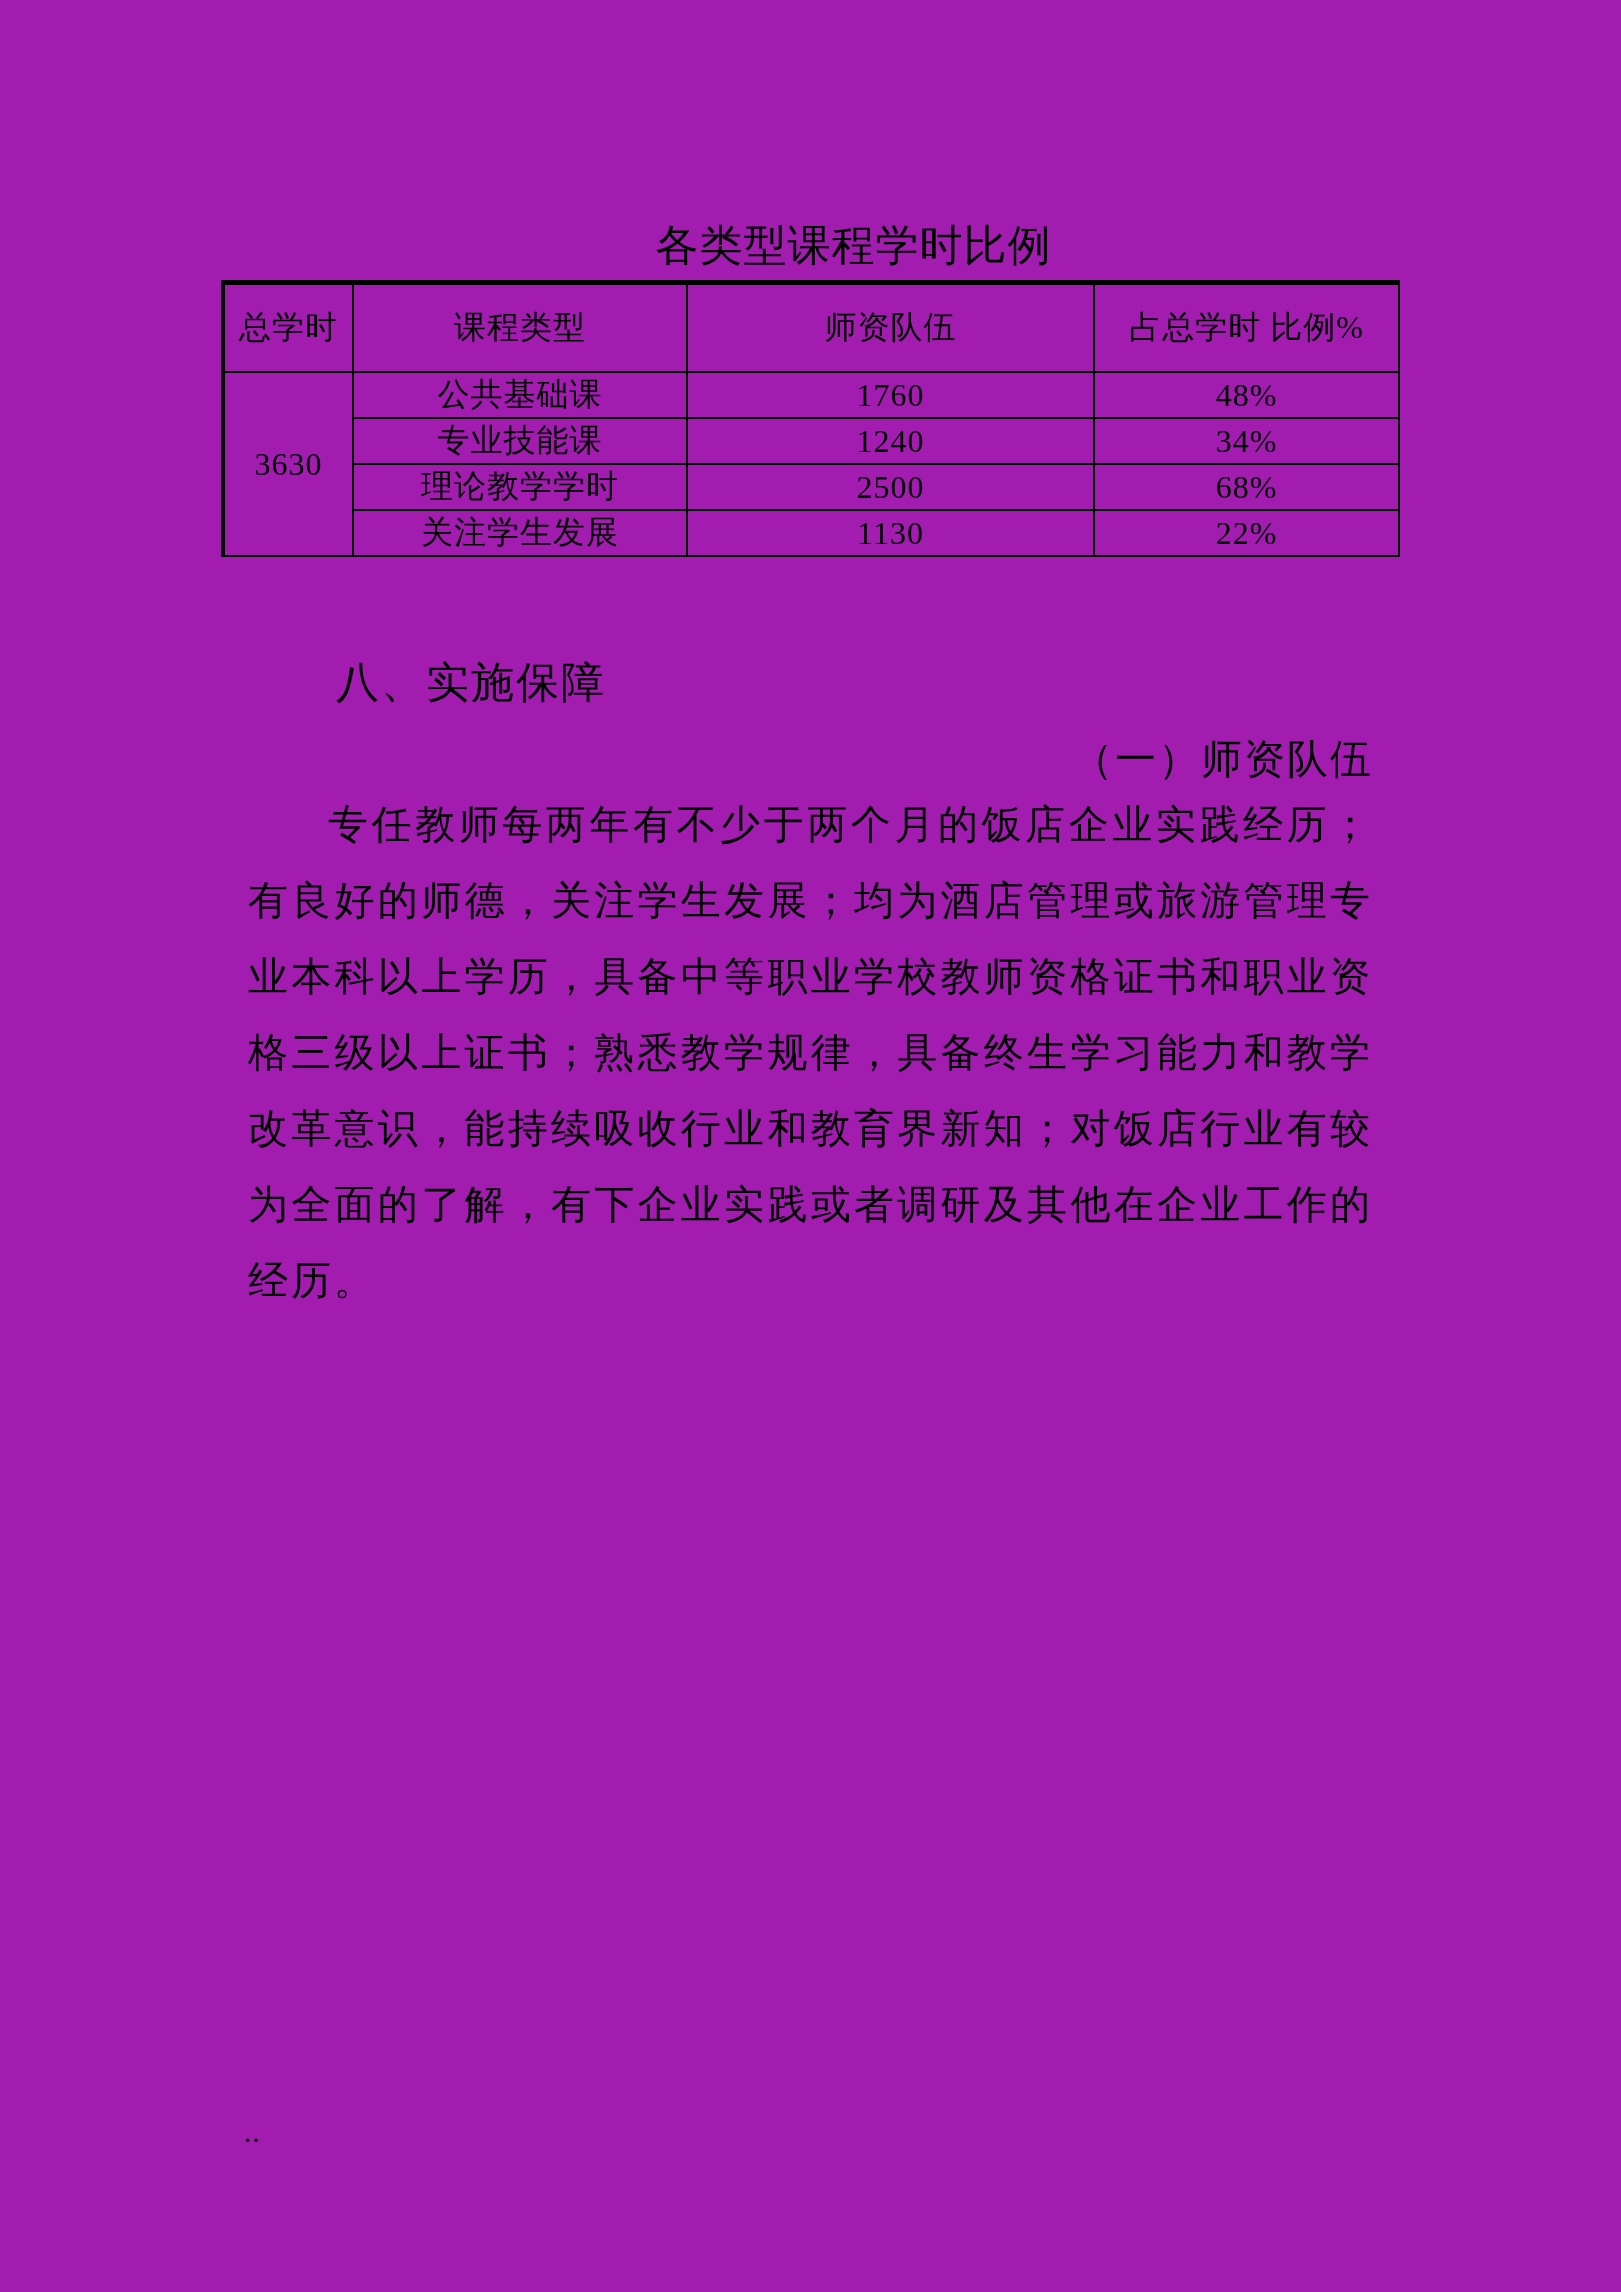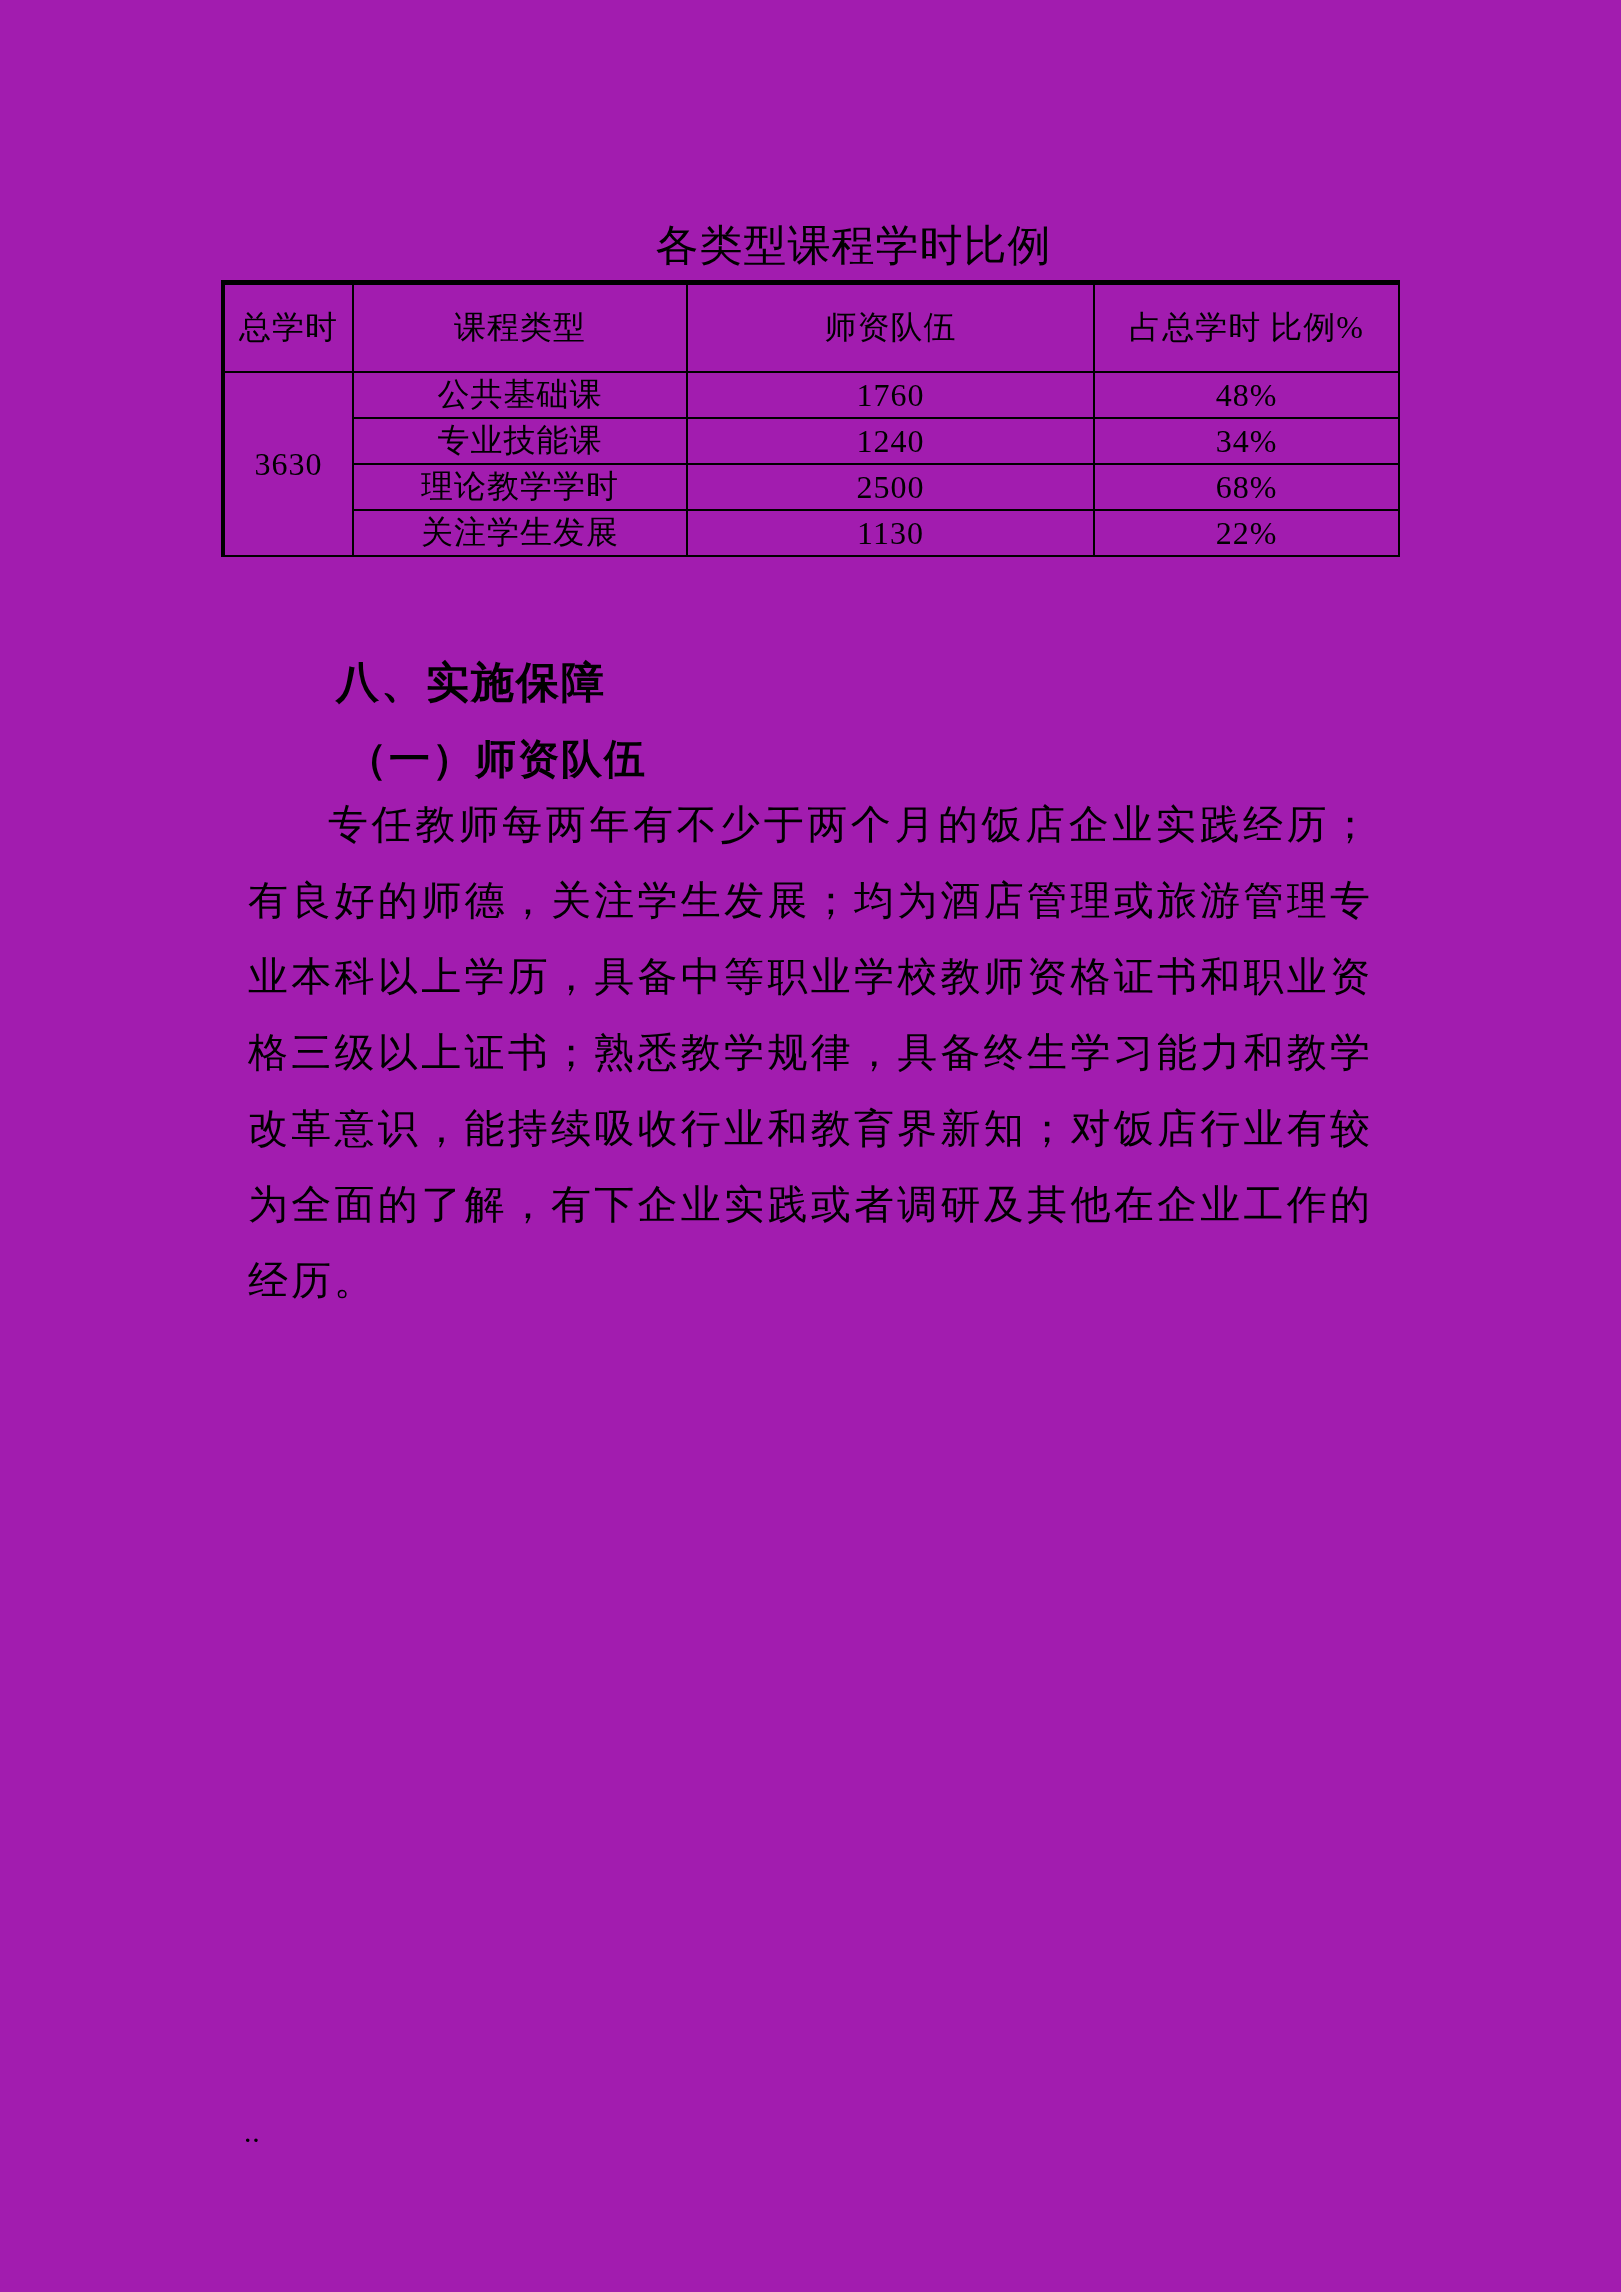--- a/index.html
+++ b/index.html
@@ -49,32 +49,33 @@
   tr.header-row { height: 90px; }
   tr.data-row   { height: 44px; }
   .content {
     width: 1125px;
     margin: 0 auto;
   }
   .section-heading {
     margin: 98px 0 0 0;
     padding-left: 88px;
     font-family: "Liberation Sans", "DejaVu Sans", sans-serif;
-    font-weight: bold;
+    font-weight: normal;
     font-size: 43px;
     line-height: 55px;
     letter-spacing: 2px;
   }
   .sub-heading {
     margin: 21.6px 0 0 0;
     padding-left: 98px;
-    font-weight: bold;
+    font-weight: normal;
     font-size: 41px;
     line-height: 55px;
     letter-spacing: 2px;
+    text-align: right;
   }
   .body-text p {
     margin: 0;
     font-size: 40px;
     line-height: 76px;
     letter-spacing: 2.9px;
     text-align: justify;
     text-justify: inter-ideograph;
     text-indent: 2em;
   }

